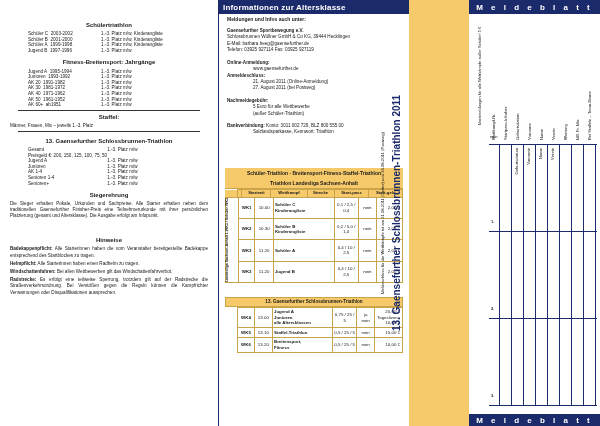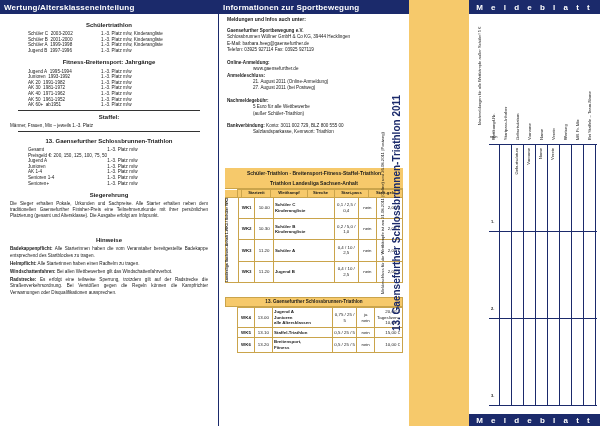--- a/index.html
+++ b/index.html
@@ -76,21 +76,20 @@
   .vline{position:absolute;width:0.7px;background:#1b2a6b;}
   .flabel{position:absolute;font-size:4px;}
   .rot{writing-mode:vertical-rl;transform:rotate(180deg);font-size:4.2px;}
 </style>
 </head>
 <body>
 
 <div class="page">
 
   <div class="panel-left">
-    <div class="hdrbar" style="width:218px;">Wertung/Altersklasseneinteilung</div>
     <div class="left-inner">
 
       <h3 class="sec">Schülertriathlon</h3>
       <table class="t">
         <tbody>
             <tr>
               <td class="col-a"><span>Schüler C</span>&nbsp;&nbsp;<span>2003-2002</span></td>
               <td class="col-b">1.-3. Platz m/w, Kinderangliste</td>
             </tr>
         <tr>
@@ -186,21 +185,21 @@
 
       <h3 class="sec" style="margin-top:18px;">Hinweise</h3>
       <p class="txt"><b>Badekappenpflicht:</b><span> Alle Starterinnen haben die vom Veranstalter bereitgestellte Badekappe entsprechend des Startblockes zu tragen.</span></p>
       <p class="txt"><b>Helmpflicht:</b><span> Alle Starterinnen haben einen Radhelm zu tragen.</span></p>
       <p class="txt"><b>Windschattenfahren:</b><span> Bei allen Wettbewerben gilt das Windschattenfahrverbot.</span></p>
       <p class="txt"><b>Radstrecke:</b><span> Es erfolgt eine teilweise Sperrung, trotzdem gilt auf der Radstrecke die Straßenverkehrsordnung. Bei Verstößen gegen die Regeln können die Kampfrichter Verwarnungen oder Disqualifikationen aussprechen.</span></p>
     </div>
   </div>
 
   <div class="panel-mid">
-    <div class="hdrbar" style="width:190px;">Informationen zur Sportbewegung</div>
+    <div class="hdrbar" style="width:190px;">Informationen zur Altersklasse</div>
     <div class="mid-inner">
 
       <div class="mblock">
         <div class="mlabel">Meldungen und Infos auch unter:</div>
       </div>
 
       <div class="mblock">
         <div class="mline" style="font-weight:bold;">Gaensefurther Sportbewegung e.V.</div>
         <div class="mline">Schlossbrunnen Wüllner GmbH &amp; Co KG, 39444 Hecklingen</div>
         <div class="mline">E-Mail: barbara.heeg@gaensefurther.de</div>

